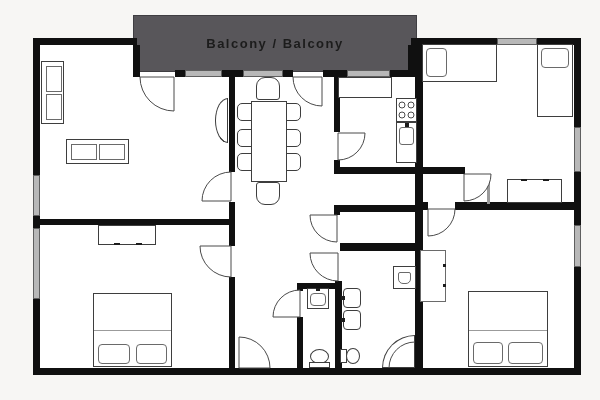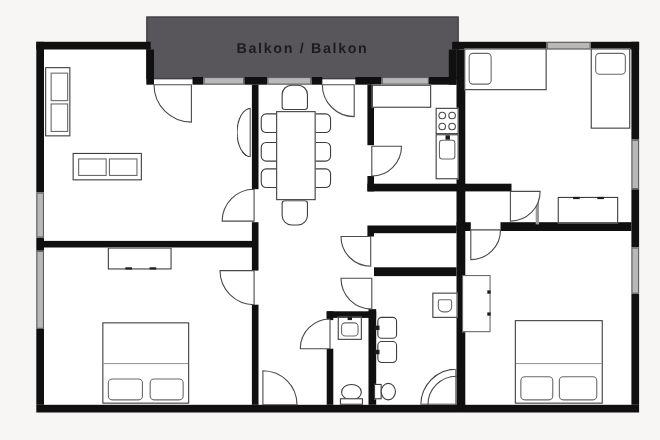--- a/index.html
+++ b/index.html
@@ -21,21 +21,21 @@
   .thin{fill:none;stroke:#4a4a4a;stroke-width:1;}
 </style>
 </head>
 <body>
 
 <div id="stage">
 
   <div class="floor" style="left:38px;top:42px;width:540px;height:330px;"></div>
 
   <div id="balcony">
-    <span id="balcony-label">Balkon / Balkon</span>
+    <span id="balcony-label">Balcony / Balcony</span>
   </div>
 
   <div class="w" style="left:33px;top:38px;width:104px;height:7px;"></div>
   <div class="w" style="left:411px;top:38px;width:86px;height:7px;"></div>
   <div class="w" style="left:537px;top:38px;width:44px;height:7px;"></div>
   <div class="w" style="left:33px;top:38px;width:7px;height:137px;"></div>
   <div class="w" style="left:33px;top:216px;width:7px;height:12px;"></div>
   <div class="w" style="left:33px;top:299px;width:7px;height:69px;"></div>
   <div class="w" style="left:574px;top:38px;width:7px;height:89px;"></div>
   <div class="w" style="left:574px;top:172px;width:7px;height:53px;"></div>

